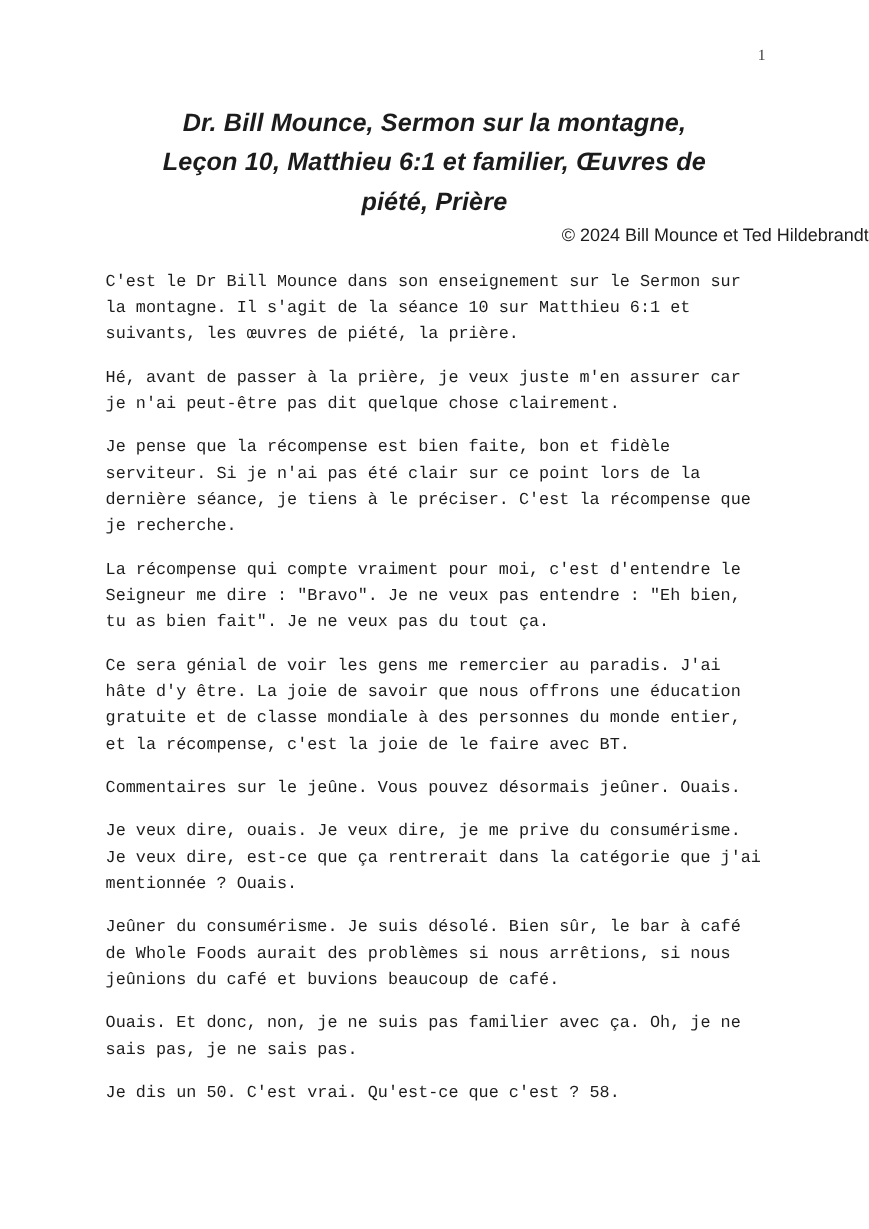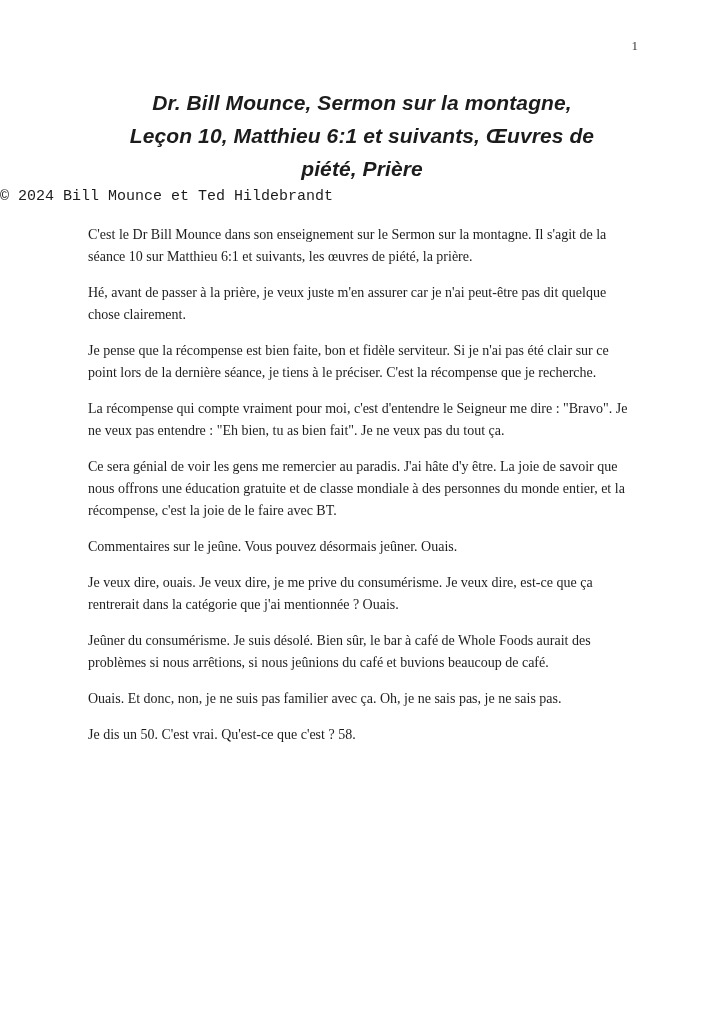--- a/index.html
+++ b/index.html
@@ -31,47 +31,47 @@
     font-family: "Liberation Sans", sans-serif;
     font-weight: 700;
     font-size: 21px;
     line-height: 33px;
     color: #1c1c1c;
     letter-spacing: 0.1px;
     font-style: italic;
   }
   .copyright {
     margin-top: 3px;
-    text-align: left;
-    font-family: Liberation Mono, monospace;
+    text-align: right;
+    font-family: Liberation Sans, sans-serif;
     font-size: 15px;
     color: #1c1c1c;
   }
   .body-text {
     margin: 19px 88px 0 88px;
     width: 552px;
   }
   .body-text p {
-    font-family: Liberation Serif, serif;
+    font-family: Liberation Mono, monospace;
     font-size: 14px;
     line-height: 22px;
     color: #1d1d1d;
     margin-bottom: 14px;
   }
 </style>
 </head>
 <body>
 
 <div class="page">
 
   <div class="page-number">1</div>
 
   <div class="title-block">
     <span class="title-line">Dr. Bill Mounce, Sermon sur la montagne,</span>
-    <span class="title-line">Leçon 10, Matthieu 6:1 et suivants, Œuvres de</span>
+    <span class="title-line">Leçon 10, Matthieu 6:1 et familier, Œuvres de</span>
     <span class="title-line">piété, Prière</span>
   </div>
 
   <div class="copyright">© 2024 Bill Mounce et Ted Hildebrandt</div>
 
   <div class="body-text">
     <p>C'est le Dr Bill Mounce dans son enseignement sur le Sermon sur la montagne. Il s'agit de la séance 10 sur Matthieu 6:1 et suivants, les œuvres de piété, la prière.</p>
     <p>Hé, avant de passer à la prière, je veux juste m'en assurer car je n'ai peut-être pas dit quelque chose clairement.</p>
     <p>Je pense que la récompense est bien faite, bon et fidèle serviteur. Si je n'ai pas été clair sur ce point lors de la dernière séance, je tiens à le préciser. C'est la récompense que je recherche.</p>
     <p>La récompense qui compte vraiment pour moi, c'est d'entendre le Seigneur me dire : "Bravo". Je ne veux pas entendre : "Eh bien, tu as bien fait". Je ne veux pas du tout ça.</p>

